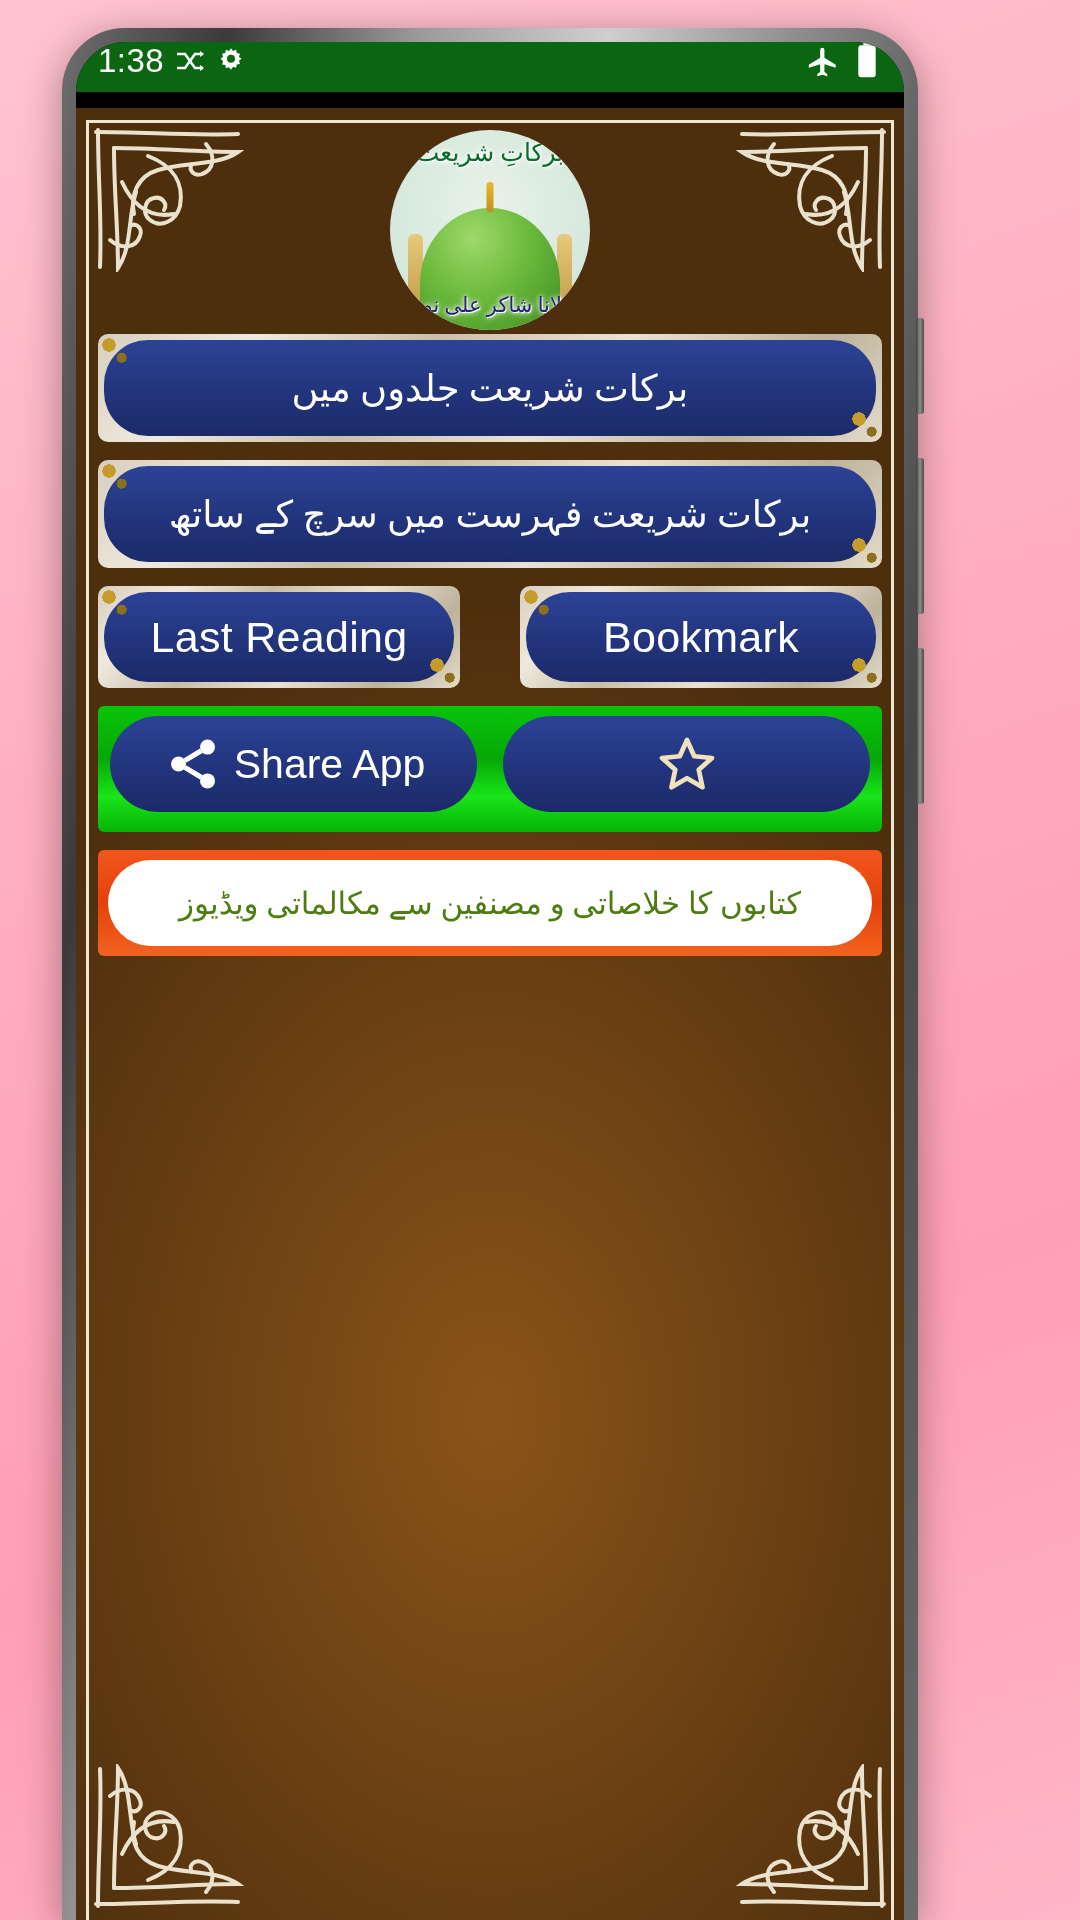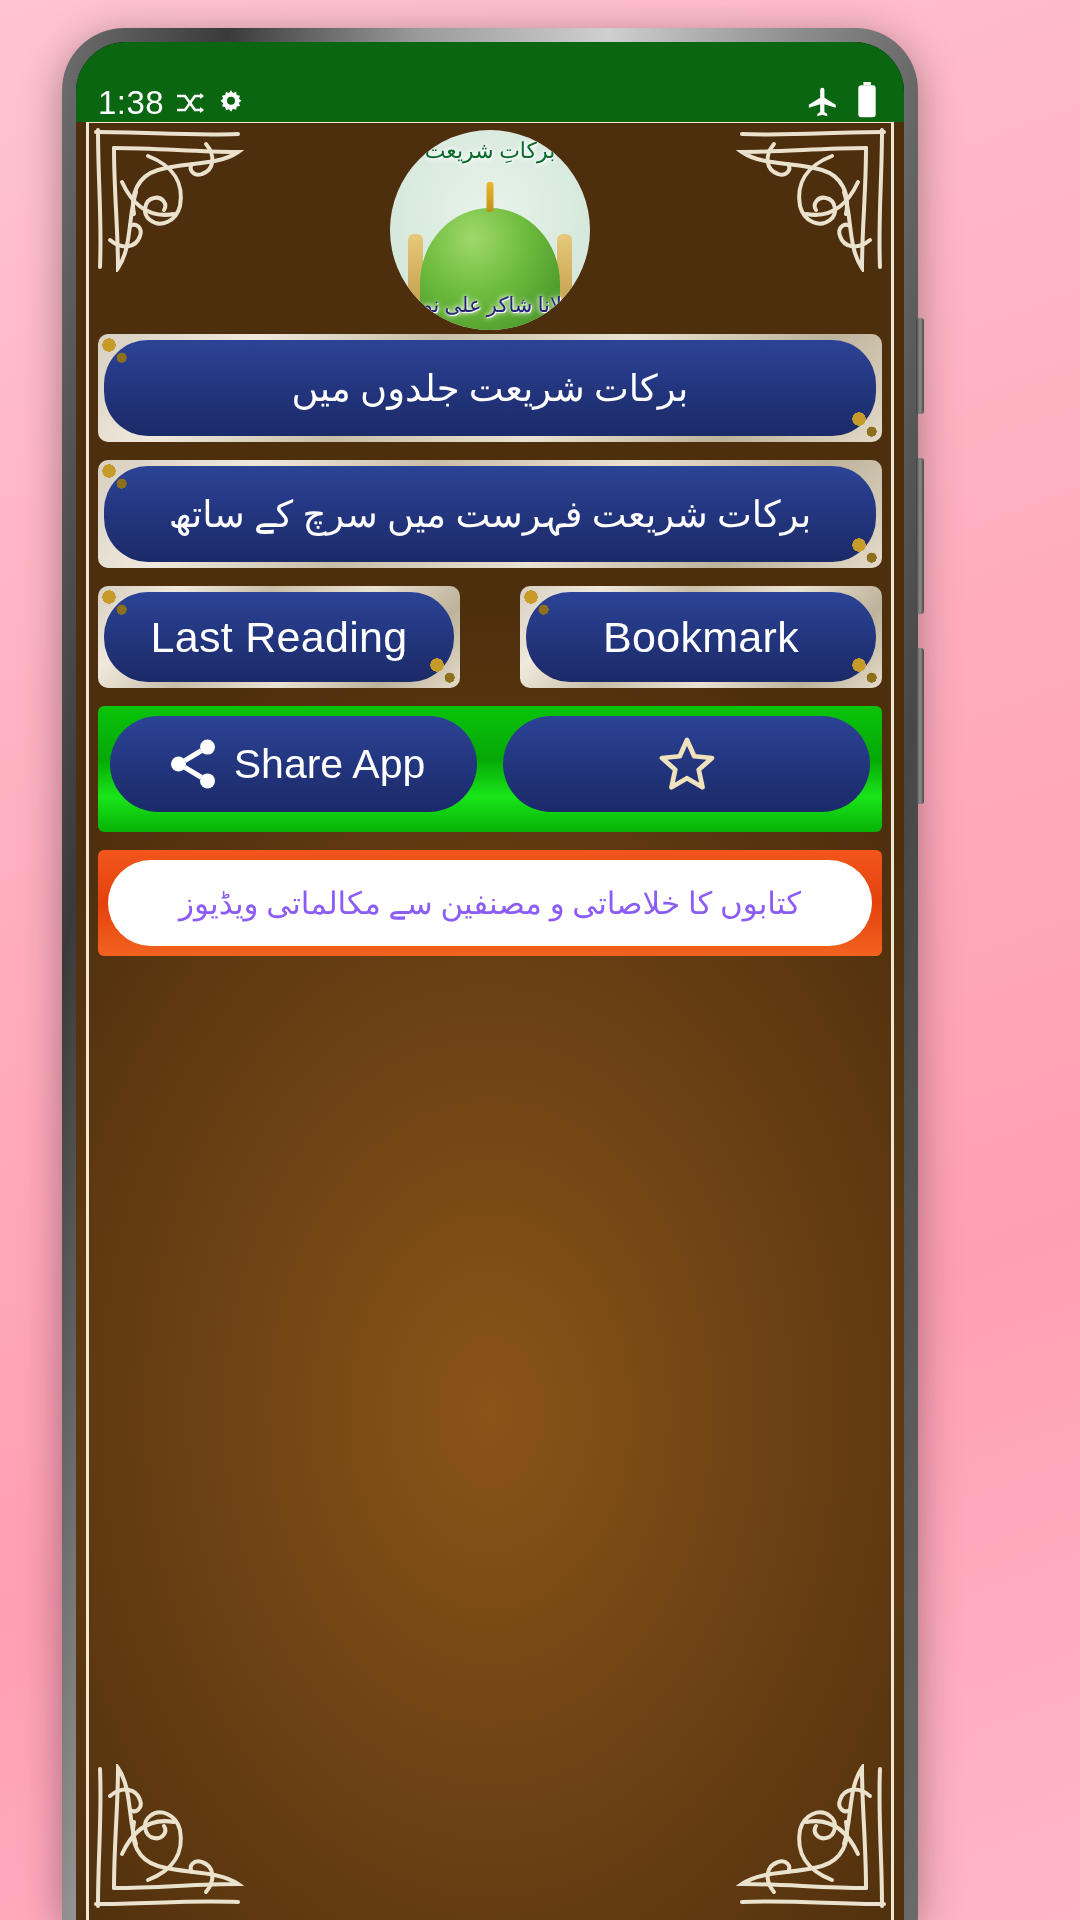--- a/index.html
+++ b/index.html
@@ -37,24 +37,24 @@
     position:absolute; right:-6px; width:8px;
     background:linear-gradient(90deg,#3d3d3d,#8e8e8e,#4a4a4a);
     border-radius:3px;
   }
   .btn-hw.b1{ top:290px; height:96px;}
   .btn-hw.b2{ top:430px; height:156px;}
   .btn-hw.b3{ top:620px; height:156px;}
 
   
   .statusbar{
-    position:absolute; top:0; left:0; right:0; height:80px;
+    position:absolute; top:0; left:0; right:0; height:50px;
     background:#0b6611;
-    display:flex; align-items:flex-end;
-    padding:12px 26px 0 22px;
+    display:flex; align-items:flex-start;
+    padding:0 26px 0 22px;
     color:#fff;
     z-index:6;
   }
   .sb-left{ display:flex; align-items:center; gap:11px; }
   .sb-time{ font-size:33px; letter-spacing:.5px; font-weight:400; }
   .sb-right{ margin-left:auto; display:flex; align-items:center; gap:16px; }
   .icon-shuffle{ width:30px; height:24px; position:relative; }
   .icon-shuffle svg, .icon-gear svg, .icon-plane svg { display:block; }
 
   
@@ -83,21 +83,21 @@
     position:absolute; top:22px; left:50%; transform:translateX(-50%);
     width:200px; height:200px;
     border-radius:50%;
     background:radial-gradient(circle at 50% 40%, #e8f3ea 0%, #d7e9dd 60%, #cfe4d6 100%);
     overflow:hidden;
     display:flex; align-items:flex-end; justify-content:center;
   }
   .logo-title{
     position:absolute; top:8px; left:0; right:0;
     text-align:center;
-    font-size:22px; color:#0a6b2d;
+    font-size:25px; color:#0a6b2d;
     font-family:"Liberation Serif", serif;
     text-shadow:0 0 5px #fff, 0 0 8px #fff, 1px 1px 0 #fff;
     direction:rtl;
     z-index:3;
   }
   .logo-sub{
     position:absolute; bottom:12px; left:0; right:0;
     text-align:center;
     font-size:21px; color:#27227a;
     font-family:"Liberation Serif", serif;
@@ -188,21 +188,21 @@
   .redbanner{
     background:linear-gradient(180deg,#f2561c 0%,#e4420c 50%,#f2631f 100%);
     padding:10px;
     border-radius:6px;
   }
   .redbanner .inner{
     background:#fff;
     border-radius:48px;
     height:86px;
     display:flex; align-items:center; justify-content:center;
-    color:#8b5cf6;
+    color:#4d7c0f;
     font-size:31px;
     padding:0 26px;
   }
   .content{
     position:absolute; top:226px; left:22px; right:22px;
     display:flex; flex-direction:column; gap:18px;
   }
 </style>
 </head>
 <body>

